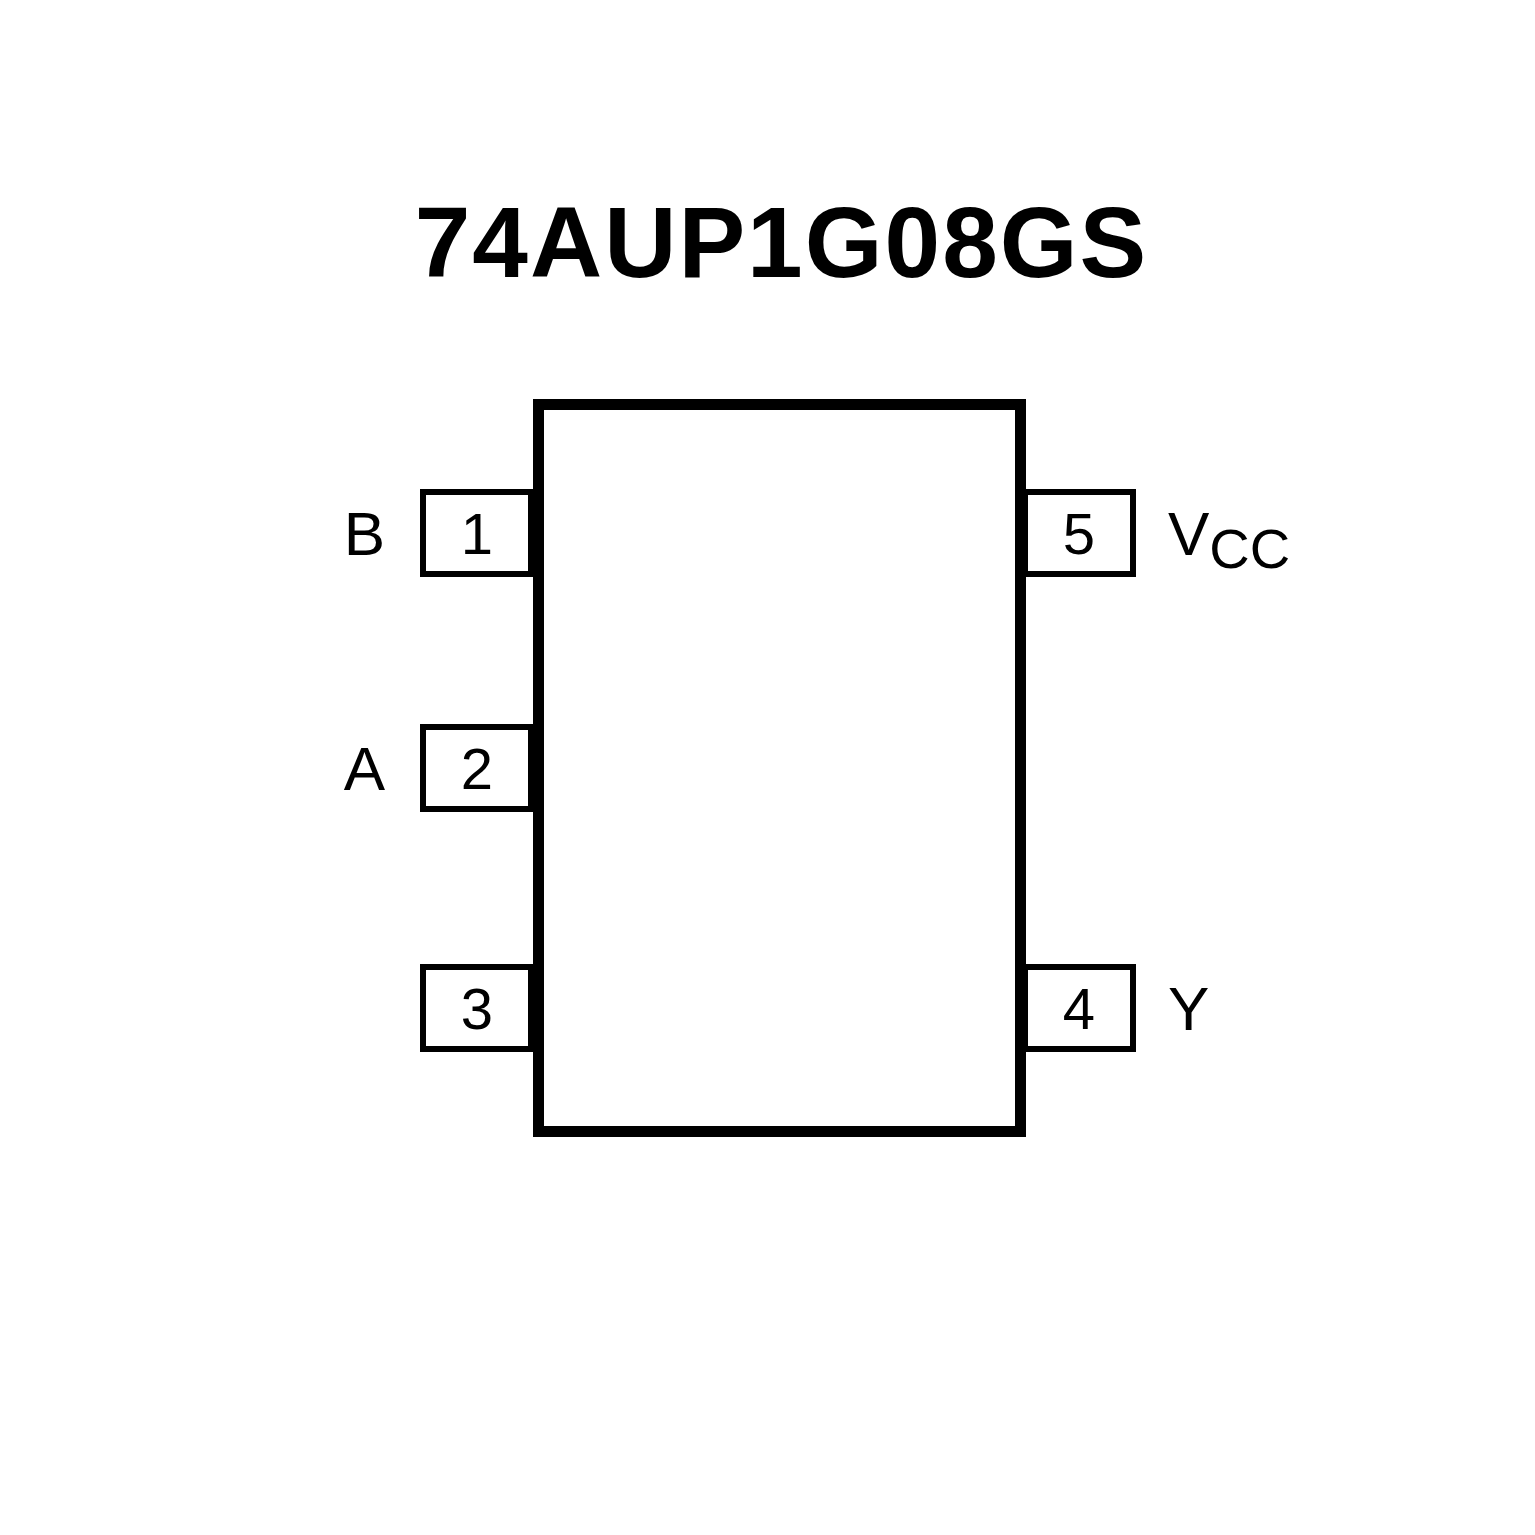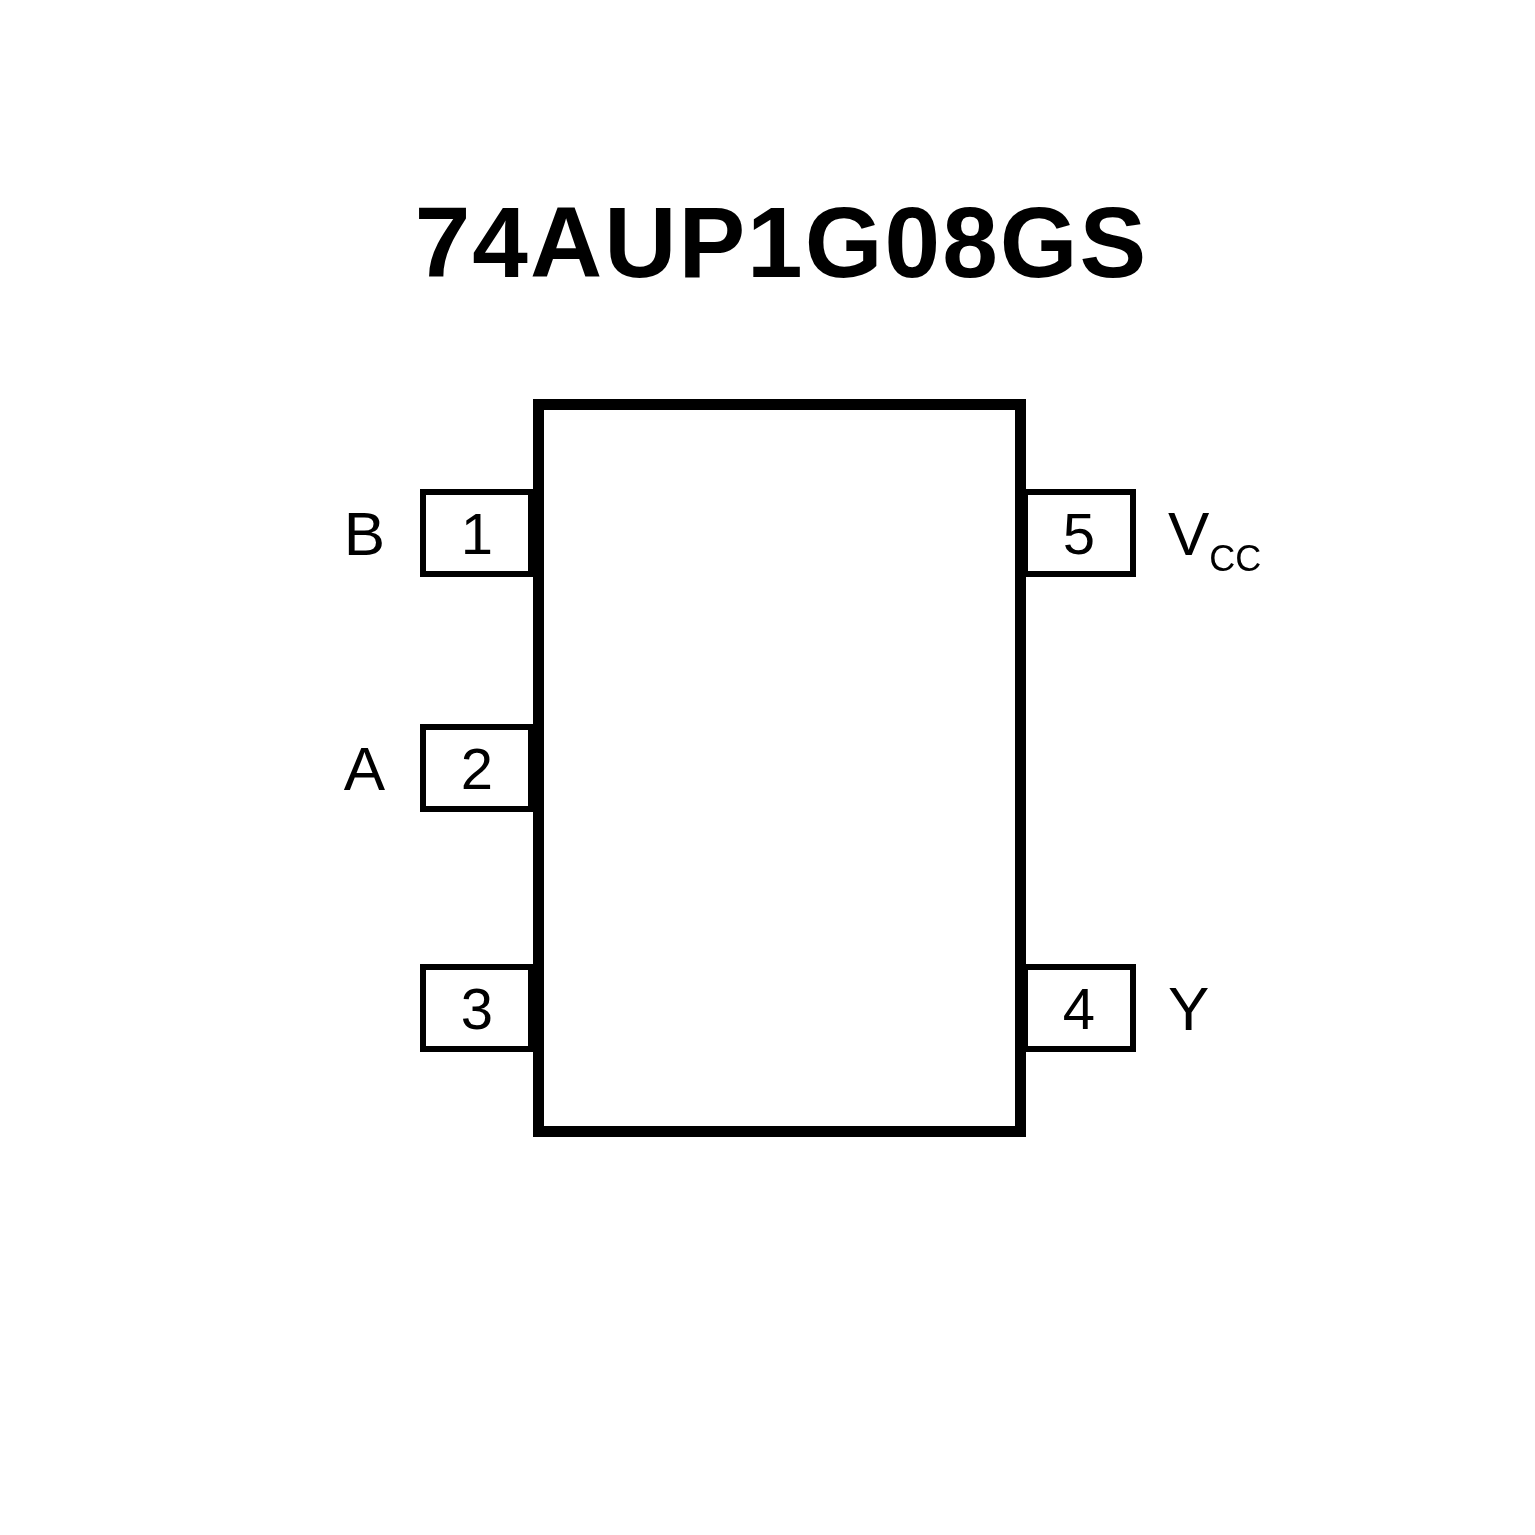--- a/index.html
+++ b/index.html
@@ -69,23 +69,23 @@
   }
   .label-left {
     right: 1150px;
     justify-content: flex-end;
   }
   .label-right {
     left: 1168px;
     justify-content: flex-start;
   }
   .lbl-sub {
-    font-size: 36px;
+    font-size: 56px;
     position: relative;
-    top: 26px;
+    top: 15px;
   }
 </style>
 </head>
 <body>
 
 <div class="canvas">
 
   <h1 class="title">74AUP1G08GS</h1>
 
   <div class="ic-body"></div>

